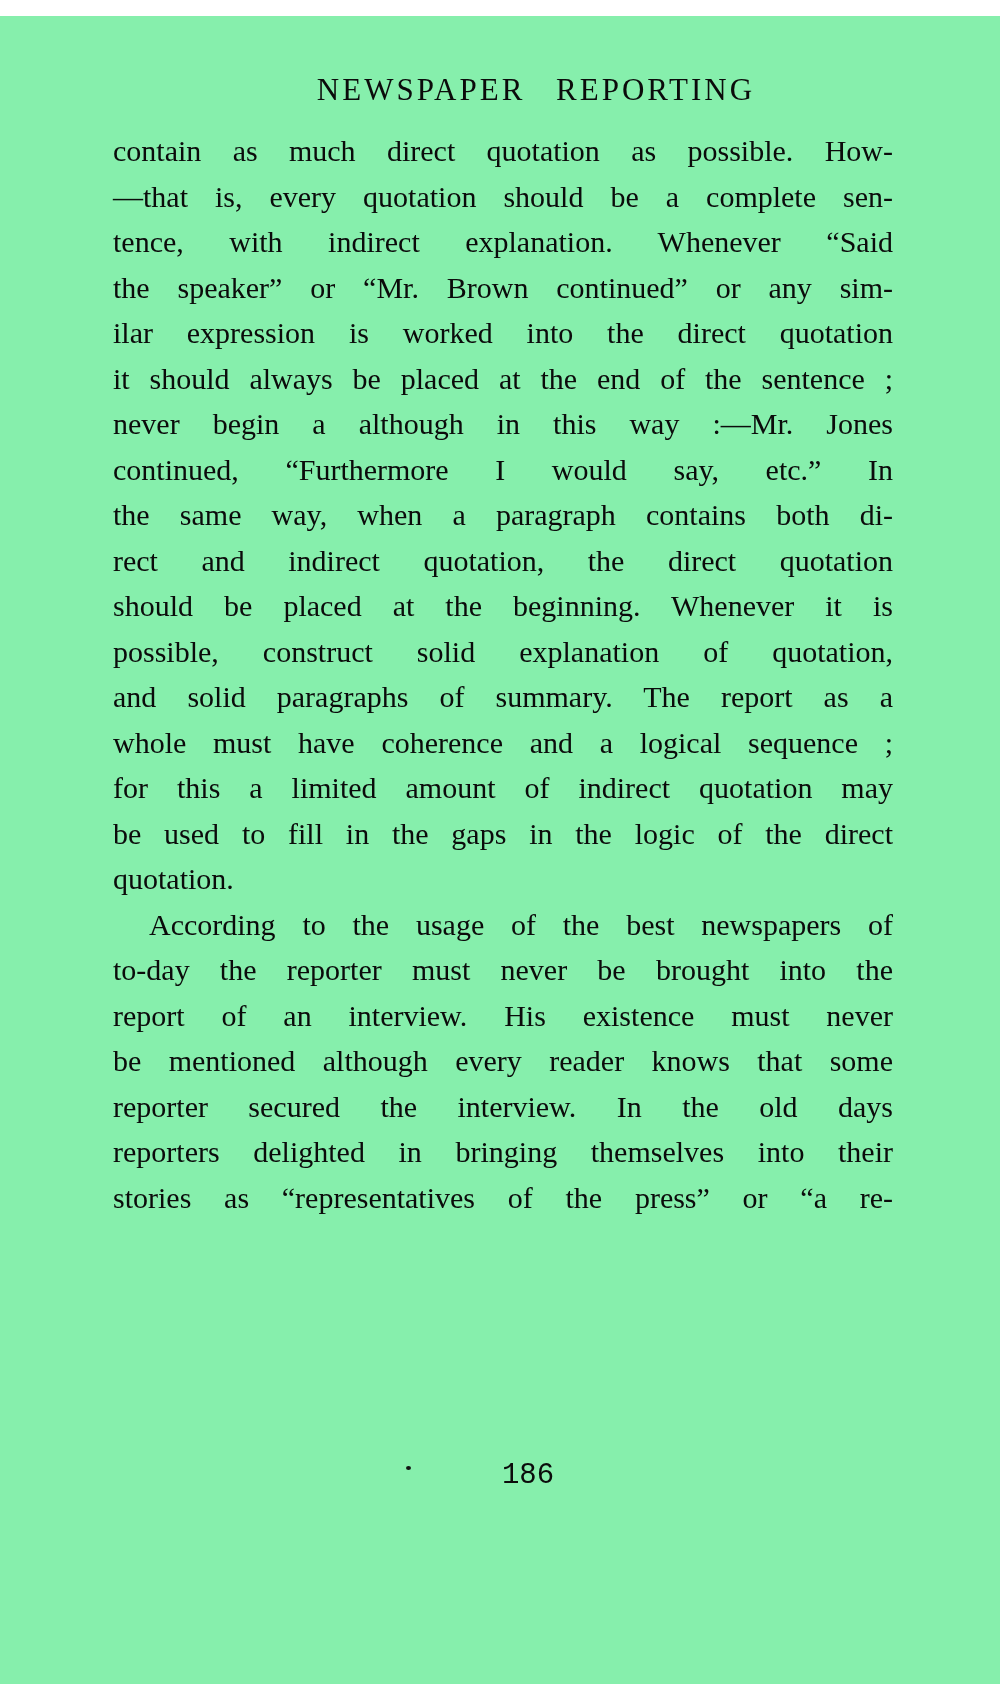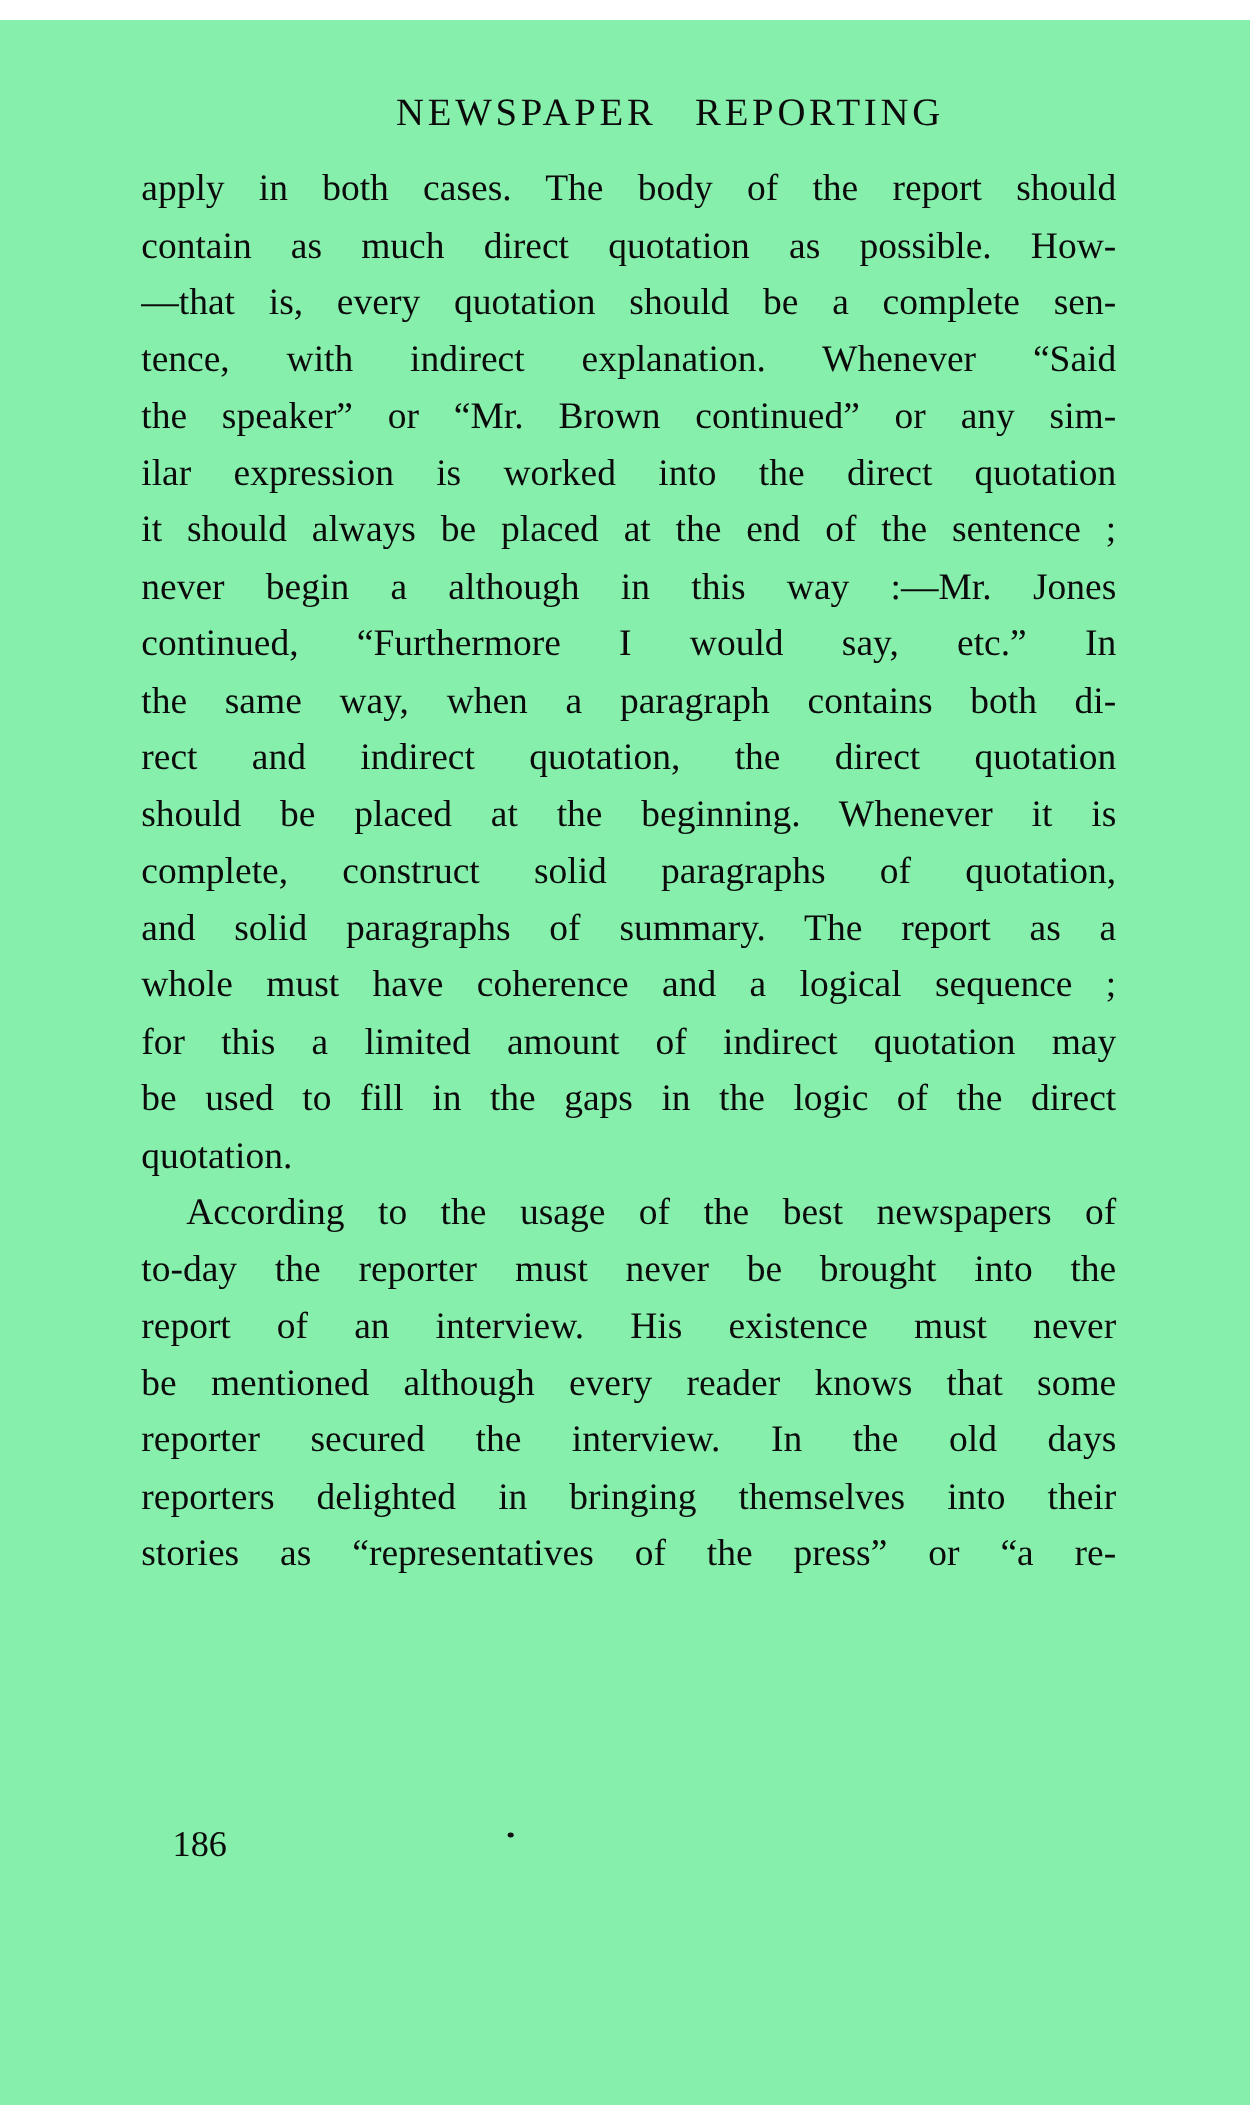--- a/index.html
+++ b/index.html
@@ -48,55 +48,56 @@
     text-align-last: left;
   }
   .line.indent {
     text-indent: 36px;
   }
   .page-number {
     position: absolute;
     top: 1442px;
     left: 113px;
     width: 780px;
+    text-align: center;
     transform: translateX(25px);
     font-size: 29px;
     line-height: 36px;
     font-variant-numeric: oldstyle-nums;
+    font-family: Liberation Mono, monospace;
   }
   .ink-speck {
     position: absolute;
     top: 1450px;
     left: 406px;
     width: 5px;
     height: 4px;
     background: #111;
     border-radius: 50%;
   }
 </style>
 </head>
 <body>
 
 <div class="page">
   <div class="running-head">NEWSPAPER REPORTING</div>
 
   <div class="text-block">
-      <div class="line">apply in both cases.  The body of the report should</div>
       <div class="line">contain as much direct quotation as possible.  How-</div>
       <div class="line">—that is, every quotation should be a complete sen-</div>
       <div class="line">tence, with indirect explanation.  Whenever “Said</div>
       <div class="line">the speaker” or “Mr. Brown continued” or any sim-</div>
       <div class="line">ilar expression is worked into the direct quotation</div>
       <div class="line">it should always be placed at the end of the sentence ;</div>
       <div class="line">never begin a although in this way :—Mr. Jones</div>
       <div class="line">continued, “Furthermore I would say, etc.”  In</div>
       <div class="line">the same way, when a paragraph contains both di-</div>
       <div class="line">rect and indirect quotation, the direct quotation</div>
       <div class="line">should be placed at the beginning.  Whenever it is</div>
-      <div class="line">complete, construct solid paragraphs of quotation,</div>
+      <div class="line">possible, construct solid explanation of quotation,</div>
       <div class="line">and solid paragraphs of summary.  The report as a</div>
       <div class="line">whole must have coherence and a logical sequence ;</div>
       <div class="line">for this a limited amount of indirect quotation may</div>
       <div class="line">be used to fill in the gaps in the logic of the direct</div>
       <div class="line no-justify">quotation.</div>
       <div class="line indent">According to the usage of the best newspapers of</div>
       <div class="line">to-day the reporter must never be brought into the</div>
       <div class="line">report of an interview.  His existence must never</div>
       <div class="line">be mentioned although every reader knows that some</div>
       <div class="line">reporter secured the interview.  In the old days</div>

